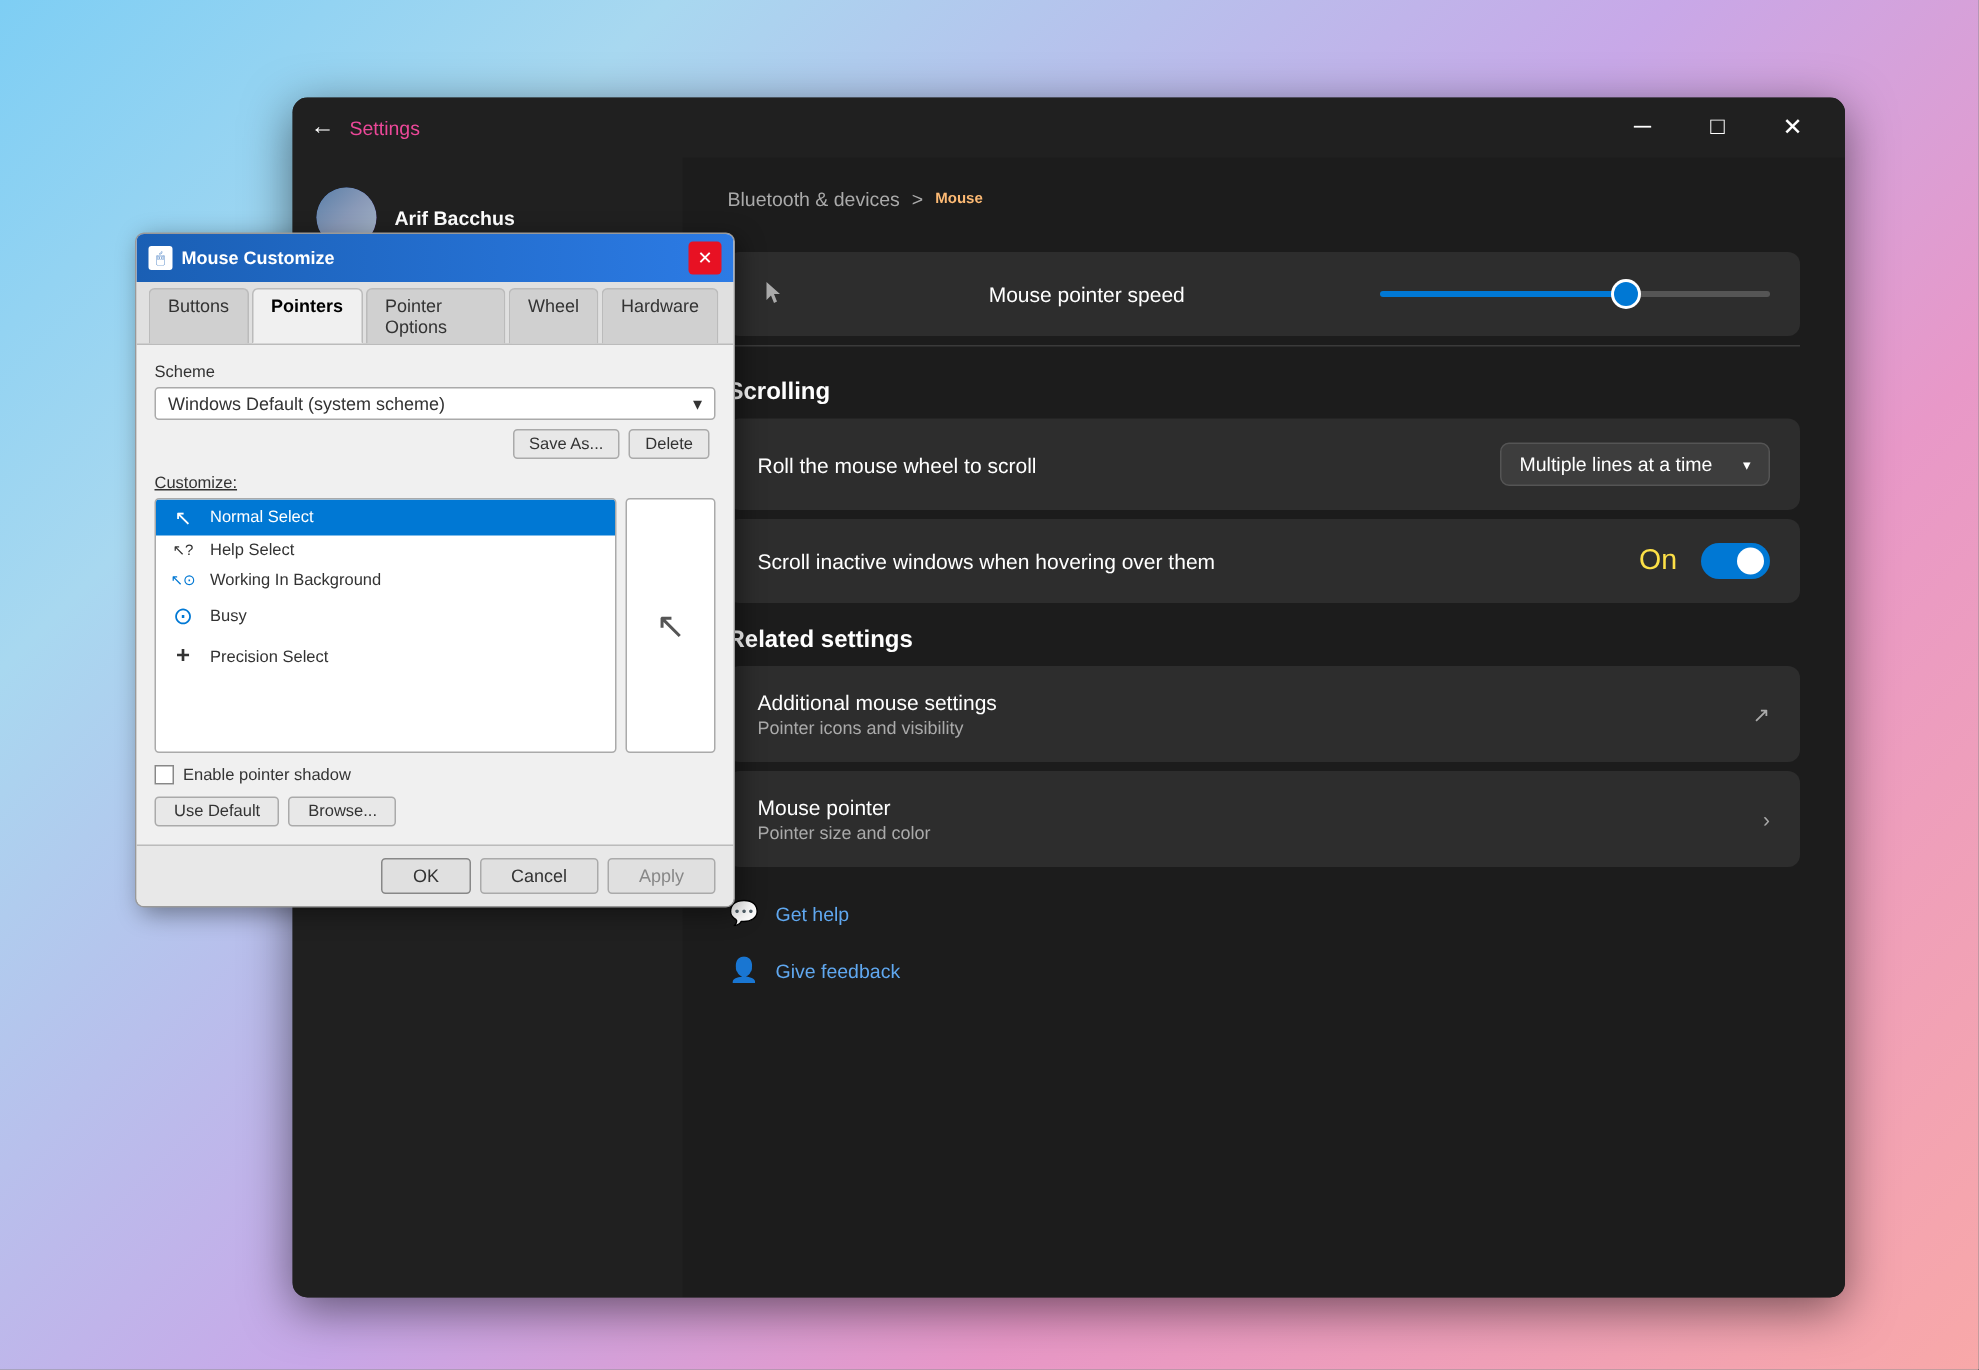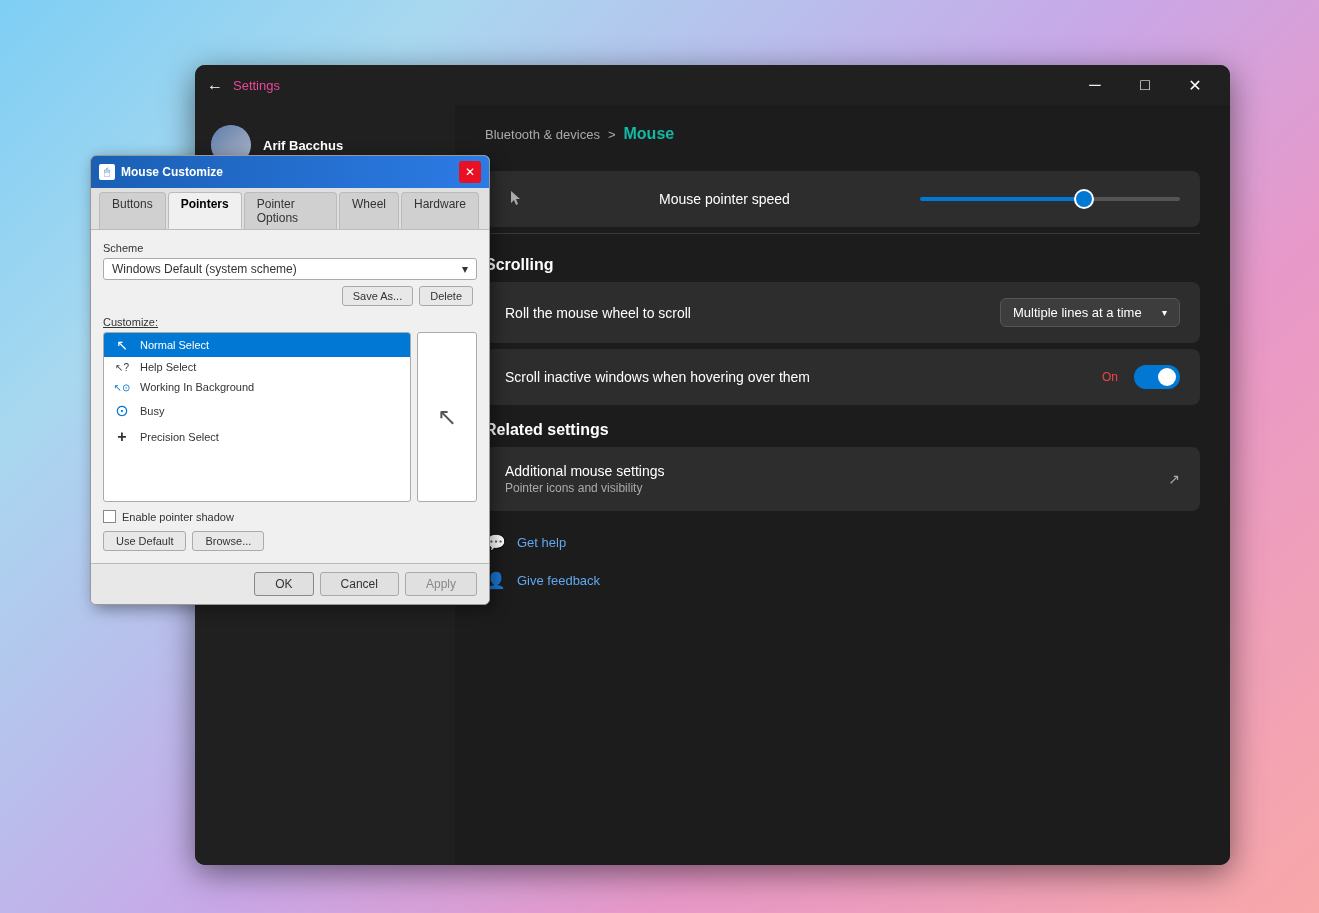--- a/index.html
+++ b/index.html
@@ -250,22 +250,22 @@
       height: 18px;
       background: #fff;
       border-radius: 50%;
       position: absolute;
       top: 3px;
       right: 4px;
       transition: right 0.2s;
     }
 
     .toggle-label {
-      color: #ef4444;
-      font-size: 12px;
+      color: #fde047;
+      font-size: 19px;
       margin-right: 8px;
     }
 
     .toggle-row {
       display: flex;
       align-items: center;
       gap: 8px;
     }
 
     
@@ -626,21 +626,21 @@
         <span class="sidebar-icon">🔵</span>
         <span>Windows Update</span>
       </div>
     </div>
 
     <div class="main-content">
       <div class="page-header">
         <div class="breadcrumb">
           <span class="breadcrumb-link">Bluetooth &amp; devices</span>
           <span>&gt;</span>
-          <span style="color:#14b8a6;font-weight:600;font-size:16px;">Mouse</span>
+          <span style="color:#fdba74;font-weight:600;font-size:10px;">Mouse</span>
         </div>
       </div>
 
       <div class="content-area">
 
         <div class="card">
           <div class="mouse-icon">
             <svg width="20" height="20" viewBox="0 0 20 20" fill="none">
               <path d="M4 2 L4 14 L7 11 L9 16 L11 15 L9 10 L13 10 Z" fill="#aaa"></path>
             </svg>
@@ -680,20 +680,27 @@
           <div class="section-title">Related settings</div>
 
           <div class="related-card">
             <div class="related-card-text">
               <h4>Additional mouse settings</h4>
               <p>Pointer icons and visibility</p>
             </div>
             <span class="related-card-icon">↗</span>
           </div>
 
+          <div class="related-card">
+            <div class="related-card-text">
+              <h4>Mouse pointer</h4>
+              <p>Pointer size and color</p>
+            </div>
+            <span class="related-card-icon">›</span>
+          </div>
         </div>
 
         <div style="margin-top: 12px;">
           <div class="help-link">
             <span class="help-icon" style="font-size:16px;">💬</span>
             <span>Get help</span>
           </div>
           <div class="help-link">
             <span class="help-icon" style="font-size:16px;">👤</span>
             <span>Give feedback</span>

